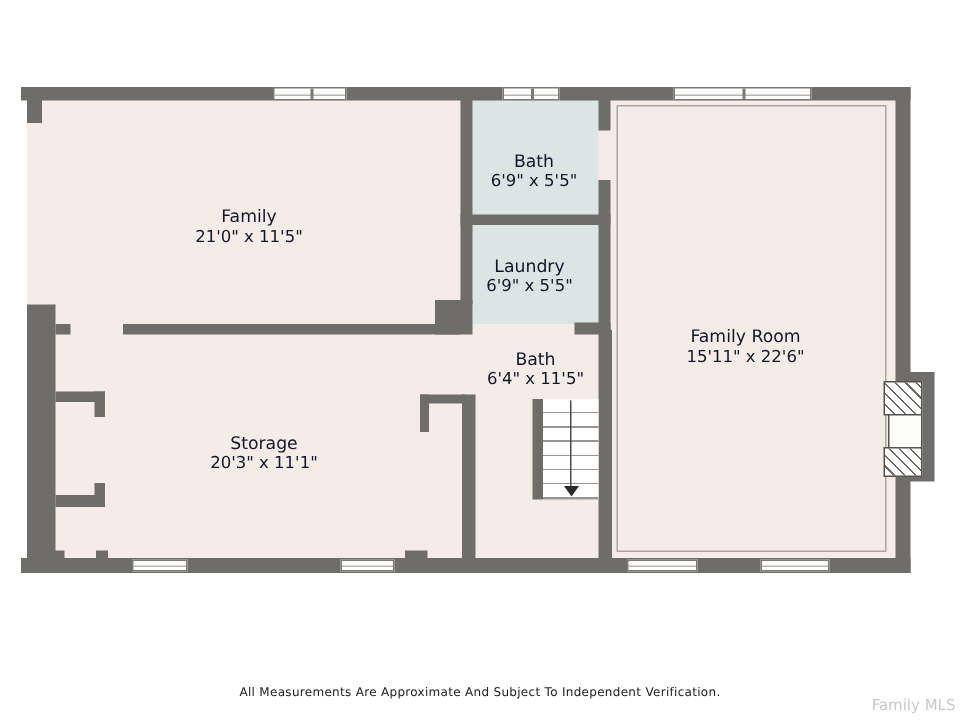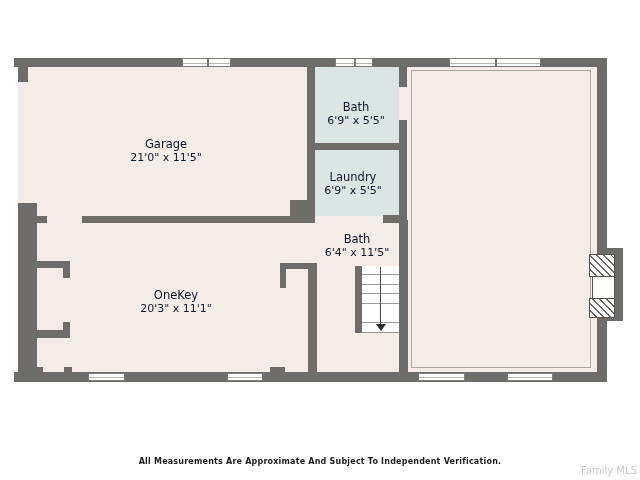--- a/index.html
+++ b/index.html
@@ -34,21 +34,21 @@
 
   
   .hatch { position:absolute; background:#fff; border:1px solid #55534f;
            background-image:repeating-linear-gradient(45deg, transparent 0px, transparent 4px, #6c6a66 4px, #6c6a66 5px); }
   .landing { position:absolute; background:#fdfdfc; border:1px solid #55534f; }
 
   
   .inner-line { position:absolute; border:1px solid #aba69f; }
 
   .footer-text { position:absolute; left:0; top:457px; width:640px; text-align:center;
-                 font-size:8px; font-weight:700; letter-spacing:.2px; color:#1c1c1c; }
+                 font-size:8px; font-weight:400; letter-spacing:.2px; color:#1c1c1c; }
   .watermark { position:absolute; right:3px; top:465px; font-size:10px; color:#c9c9c9; }
 </style>
 </head>
 <body>
 
 <div id="canvas">
 
   <div class="floor" style="left:18px;top:62px;width:584px;height:315px"></div>
   <div class="wet" style="left:315px;top:66px;width:84px;height:77px"></div>
   <div class="wet" style="left:315px;top:150px;width:84px;height:66px"></div>
@@ -112,36 +112,40 @@
       <b class="wl"></b>
     </div>
   <div class="win" style="left:418px;top:373px;width:47px;height:8px">
       <b class="wl"></b>
     </div>
   <div class="win" style="left:507px;top:373px;width:46px;height:8px">
       <b class="wl"></b>
     </div>
 
   <div class="room-label" style="left:166px;top:137px">
-    <span class="nm">Garage</span>
+    <span class="nm">Family</span>
     <span class="dms">21'0" x 11'5"</span>
   </div>
   <div class="room-label" style="left:356px;top:100px">
     <span class="nm">Bath</span>
     <span class="dms">6'9" x 5'5"</span>
   </div>
   <div class="room-label" style="left:353px;top:170px">
     <span class="nm">Laundry</span>
     <span class="dms">6'9" x 5'5"</span>
   </div>
   <div class="room-label" style="left:357px;top:232px">
     <span class="nm">Bath</span>
     <span class="dms">6'4" x 11'5"</span>
   </div>
+  <div class="room-label" style="left:497px;top:217px">
+    <span class="nm">Family Room</span>
+    <span class="dms">15'11" x 22'6"</span>
+  </div>
   <div class="room-label" style="left:176px;top:288px">
-    <span class="nm">OneKey</span>
+    <span class="nm">Storage</span>
     <span class="dms">20'3" x 11'1"</span>
   </div>
 
   <div class="footer-text">All Measurements Are Approximate And Subject To Independent Verification.</div>
   <div class="watermark">Family MLS</div>
 
 </div>
 
 </body></html>

